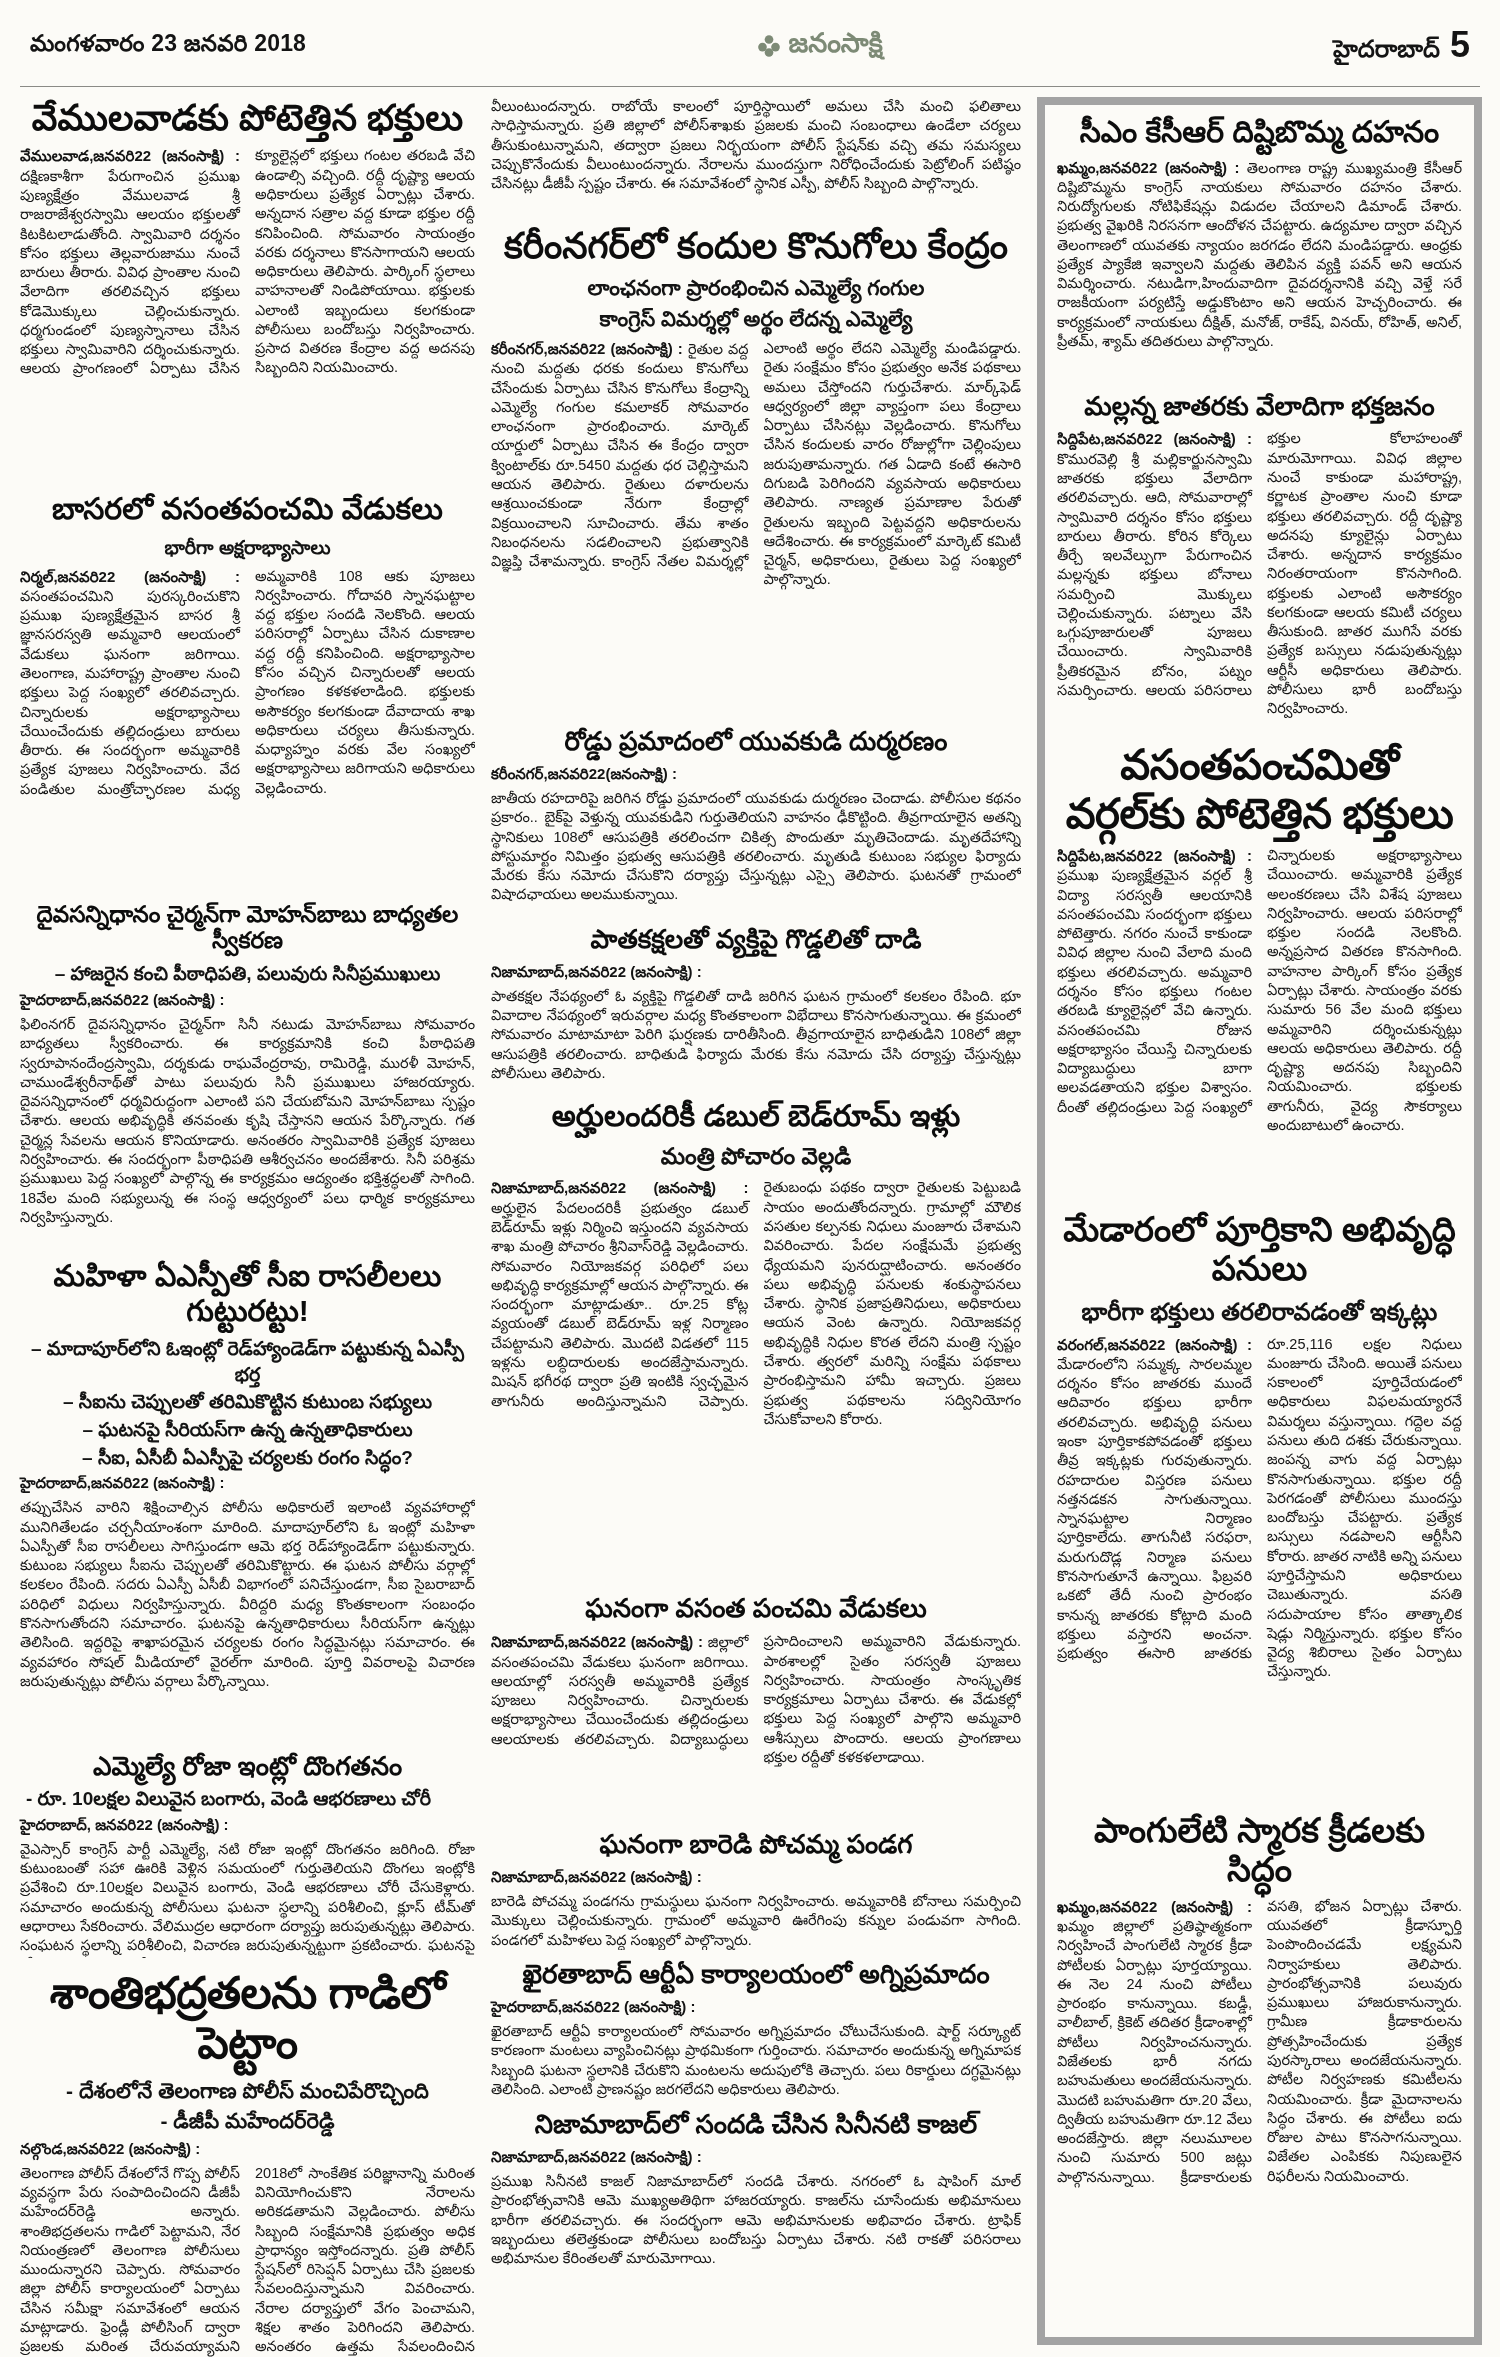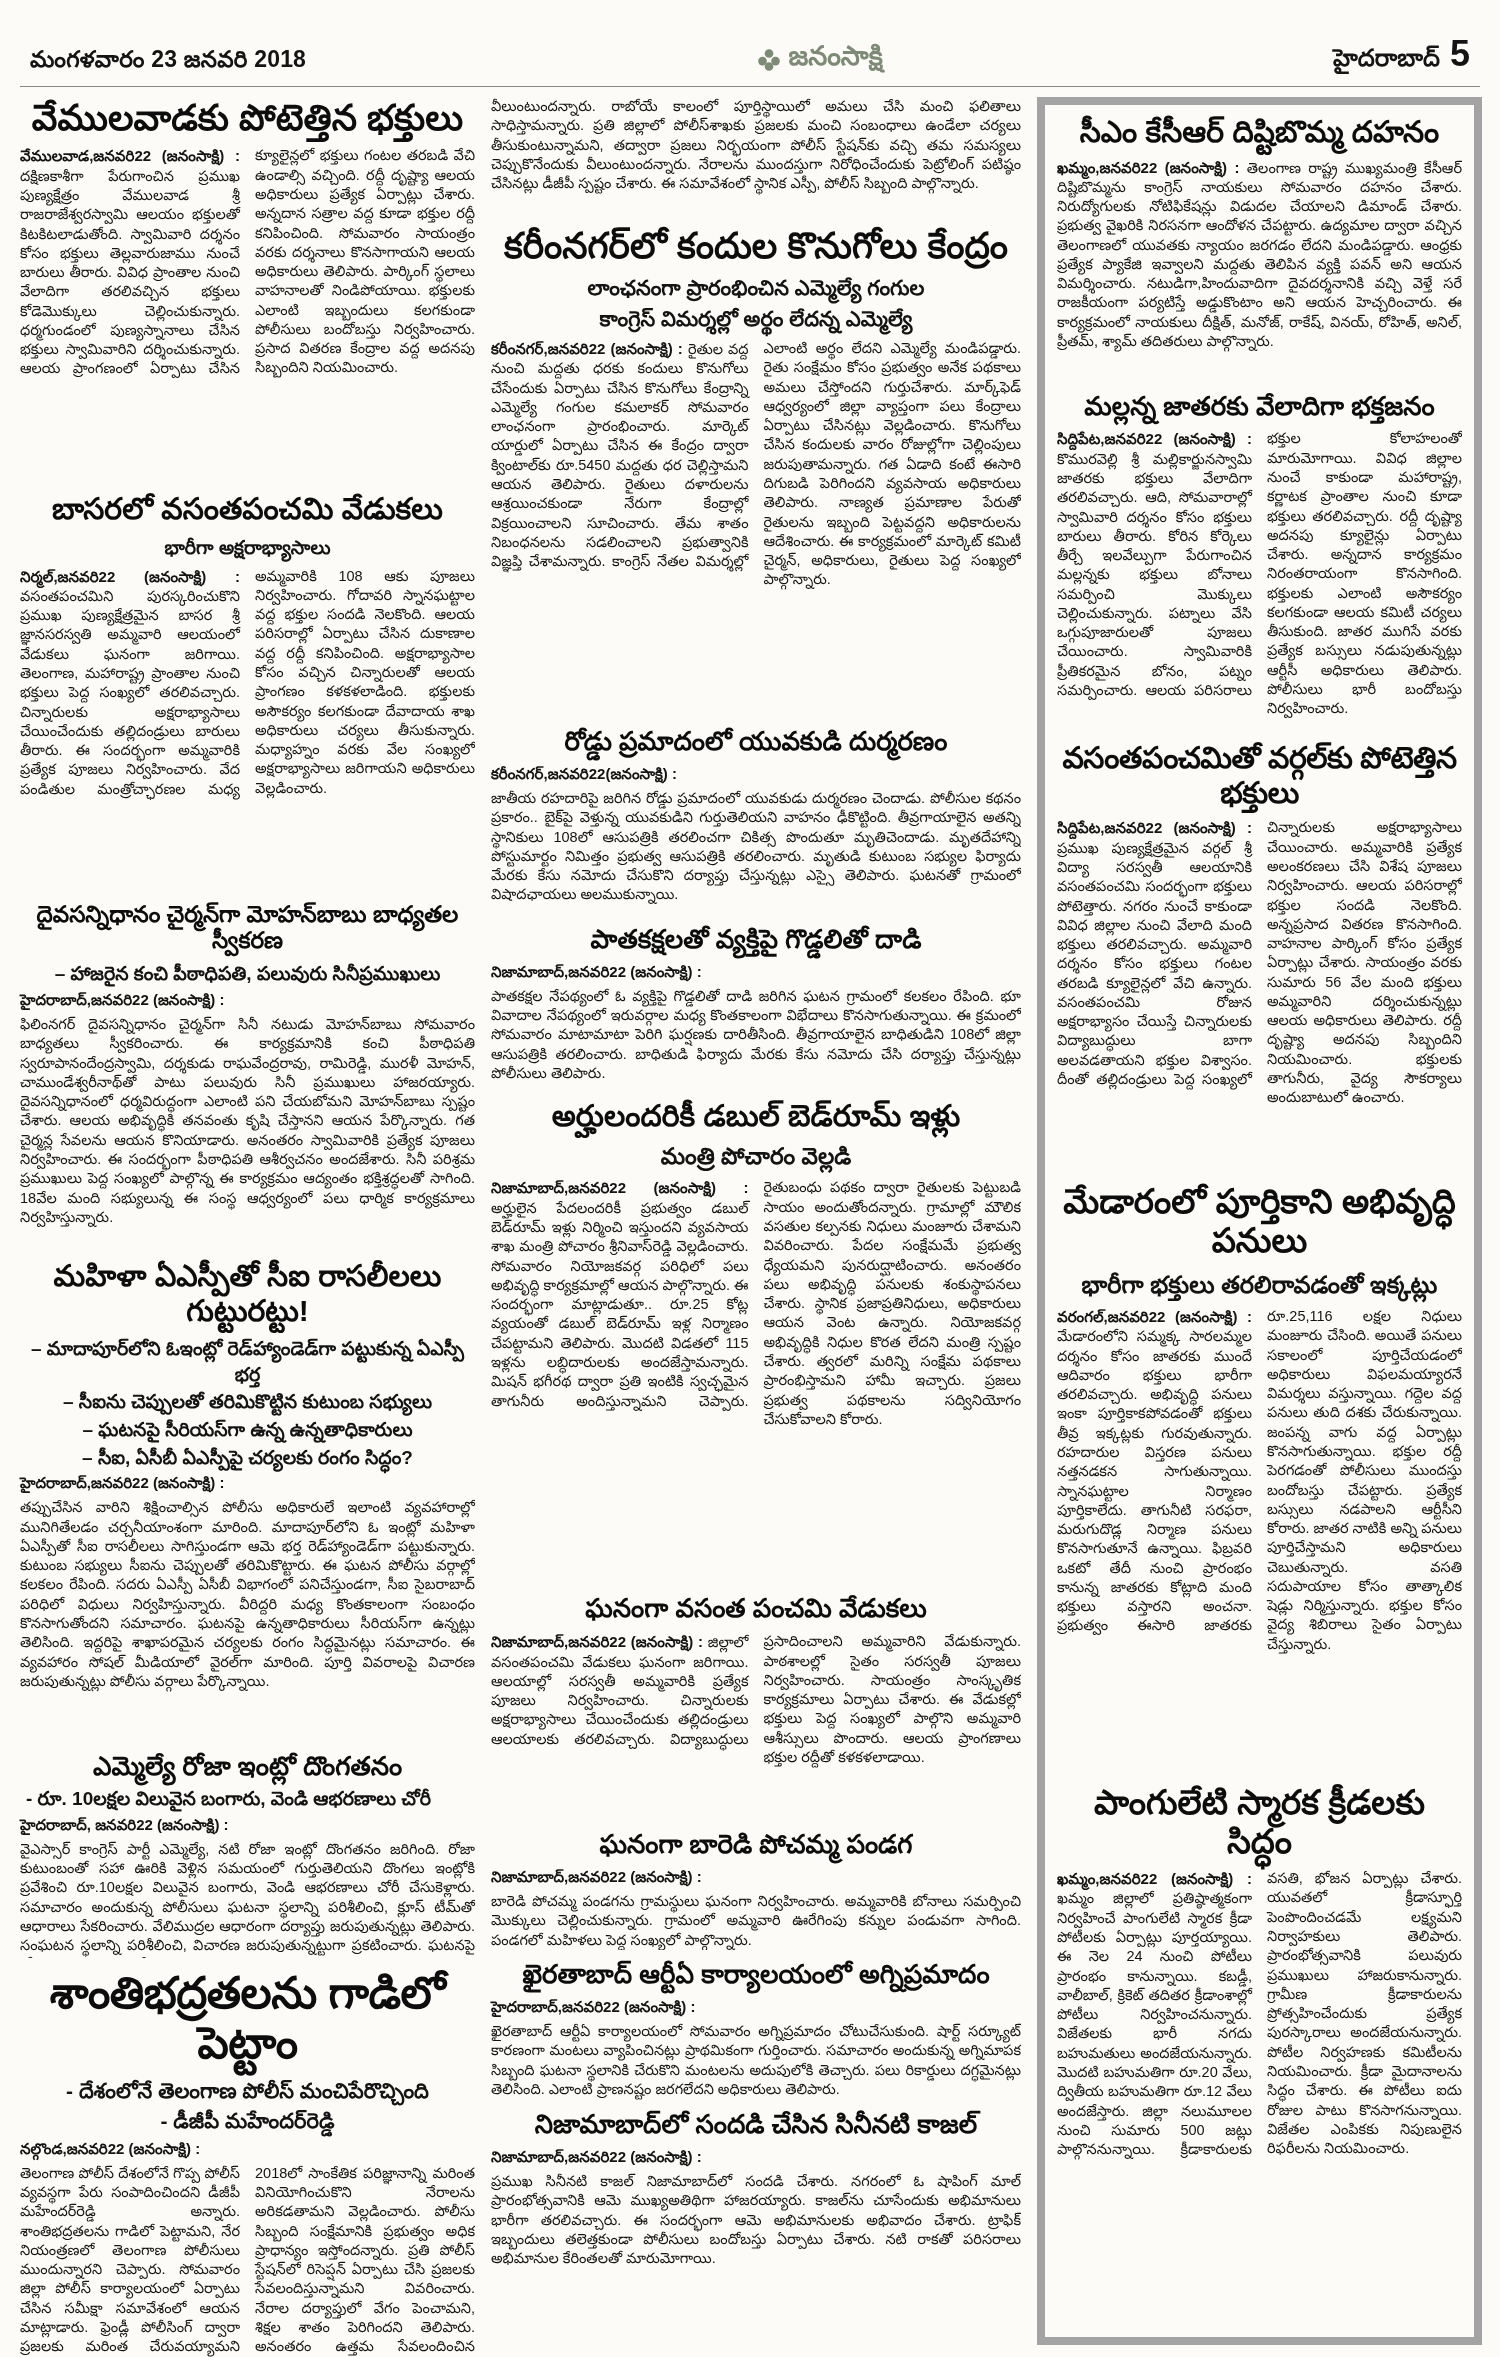--- a/index.html
+++ b/index.html
@@ -3,21 +3,21 @@
 <meta charset="utf-8">
 <style>
   html,body{margin:0;padding:0;background:#e8e6e0;}
   .page{
     position:relative;width:1500px;height:2357px;margin:0 auto;
     background:#fcfbf7;color:#141414;overflow:hidden;
     font-family:"Liberation Sans","DejaVu Sans",sans-serif;
     box-sizing:border-box;padding:14px 20px 10px 20px;
   }
   
-  .masthead{display:flex;align-items:flex-end;justify-content:space-between;height:64px;padding:0 10px;}
+  .masthead{display:flex;align-items:center;justify-content:space-between;height:64px;padding:0 10px;}
   .m-date{font-size:23px;font-weight:bold;letter-spacing:.2px;}
   .m-title{display:flex;align-items:center;gap:6px;font-size:27px;font-weight:bold;color:#7d8a76;}
   .m-right{font-size:24px;font-weight:bold;display:flex;align-items:baseline;gap:10px;}
   .m-pageno{font-size:36px;font-weight:bold;}
   .m-rule{border:none;border-top:1.5px solid #8a8a86;margin:8px 0 10px 0;}
   
   .cols{display:grid;grid-template-columns:455px 530px 445px;column-gap:16px;align-items:start;}
   .colgroup{min-width:0;}
   .rightbox{border:8px solid #a3a3a3;padding:10px 12px;box-sizing:border-box;height:2248px;overflow:hidden;}
   
@@ -214,21 +214,21 @@
 
       <div class="article">
         <h2 class="hl hl-sm">మల్లన్న జాతరకు వేలాదిగా భక్తజనం</h2>
         <div class="bodytext c2" style="height:296px;">
           <span class="dateline">సిద్దిపేట,జనవరి22 (జనంసాక్షి) :  </span>
           <span>కొమురవెల్లి శ్రీ మల్లికార్జునస్వామి జాతరకు భక్తులు వేలాదిగా తరలివచ్చారు. ఆది, సోమవారాల్లో స్వామివారి దర్శనం కోసం భక్తులు బారులు తీరారు. కోరిన కోర్కెలు తీర్చే ఇలవేల్పుగా పేరుగాంచిన మల్లన్నకు భక్తులు బోనాలు సమర్పించి మొక్కులు చెల్లించుకున్నారు. పట్నాలు వేసి ఒగ్గుపూజారులతో పూజలు చేయించారు. స్వామివారికి ప్రీతికరమైన బోనం, పట్నం సమర్పించారు. ఆలయ పరిసరాలు భక్తుల కోలాహలంతో మారుమోగాయి. వివిధ జిల్లాల నుంచే కాకుండా మహారాష్ట్ర, కర్ణాటక ప్రాంతాల నుంచి కూడా భక్తులు తరలివచ్చారు. రద్దీ దృష్ట్యా అదనపు క్యూలైన్లు ఏర్పాటు చేశారు. అన్నదాన కార్యక్రమం నిరంతరాయంగా కొనసాగింది. భక్తులకు ఎలాంటి అసౌకర్యం కలగకుండా ఆలయ కమిటీ చర్యలు తీసుకుంది. జాతర ముగిసే వరకు ప్రత్యేక బస్సులు నడుపుతున్నట్లు ఆర్టీసీ అధికారులు తెలిపారు. పోలీసులు భారీ బందోబస్తు నిర్వహించారు.</span>
         </div>
       </div>
 
       <div class="article">
-        <h2 class="hl hl-xl" style="font-size:30px;">వసంతపంచమితో వర్గల్‌కు పోటెత్తిన భక్తులు</h2>
+        <h2 class="hl hl-xl" style="font-size:42px;">వసంతపంచమితో వర్గల్‌కు పోటెత్తిన భక్తులు</h2>
         <div class="bodytext c2" style="height:348px;">
           <span class="dateline">సిద్దిపేట,జనవరి22 (జనంసాక్షి) :  </span>
           <span>ప్రముఖ పుణ్యక్షేత్రమైన వర్గల్ శ్రీ విద్యా సరస్వతీ ఆలయానికి వసంతపంచమి సందర్భంగా భక్తులు పోటెత్తారు. నగరం నుంచే కాకుండా వివిధ జిల్లాల నుంచి వేలాది మంది భక్తులు తరలివచ్చారు. అమ్మవారి దర్శనం కోసం భక్తులు గంటల తరబడి క్యూలైన్లలో వేచి ఉన్నారు. వసంతపంచమి రోజున అక్షరాభ్యాసం చేయిస్తే చిన్నారులకు విద్యాబుద్ధులు బాగా అలవడతాయని భక్తుల విశ్వాసం. దీంతో తల్లిదండ్రులు పెద్ద సంఖ్యలో చిన్నారులకు అక్షరాభ్యాసాలు చేయించారు. అమ్మవారికి ప్రత్యేక అలంకరణలు చేసి విశేష పూజలు నిర్వహించారు. ఆలయ పరిసరాల్లో భక్తుల సందడి నెలకొంది. అన్నప్రసాద వితరణ కొనసాగింది. వాహనాల పార్కింగ్ కోసం ప్రత్యేక ఏర్పాట్లు చేశారు. సాయంత్రం వరకు సుమారు 56 వేల మంది భక్తులు అమ్మవారిని దర్శించుకున్నట్లు ఆలయ అధికారులు తెలిపారు. రద్దీ దృష్ట్యా అదనపు సిబ్బందిని నియమించారు. భక్తులకు తాగునీరు, వైద్య సౌకర్యాలు అందుబాటులో ఉంచారు.</span>
         </div>
       </div>
 
       <div class="article">
         <h2 class="hl hl-lg" style="font-size:34px;">మేడారంలో పూర్తికాని అభివృద్ధి పనులు</h2>
         <div class="sub" style="font-size:24px;">భారీగా భక్తులు తరలిరావడంతో ఇక్కట్లు</div>
         <div class="bodytext c2" style="height:460px;margin-top:6px;">

